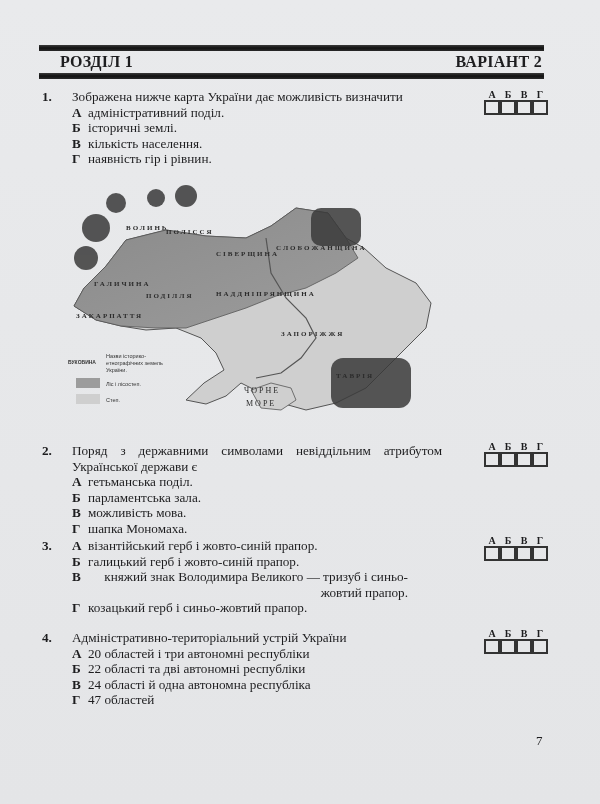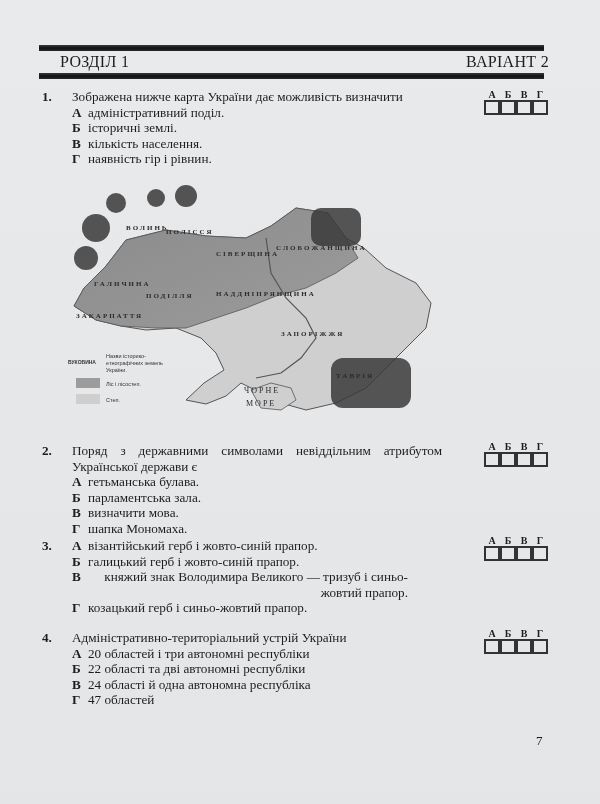--- a/index.html
+++ b/index.html
@@ -7,23 +7,23 @@
     width:600px; height:804px; overflow:hidden;
     background:#e6e7e9;
     font-family:"Liberation Serif","DejaVu Serif",serif;
     color:#1d1d1f;
     position:relative;
   }
   .page { position:absolute; left:0; top:0; width:600px; height:804px; background:linear-gradient(180deg,#e9eaec 0%,#e4e5e7 100%); }
   .rule { position:absolute; left:39px; width:505px; height:6px; background:linear-gradient(180deg,#3a3a3a,#111,#2a2a2a); }
   .rule.top { top:45px; }
   .rule.bottom { top:73px; }
-  .hdr { position:absolute; top:53px; font-weight:normal; font-size:16px; letter-spacing:0.3px; }
+  .hdr { position:absolute; top:53px; font-weight:bold; font-size:16px; letter-spacing:0.3px; }
   .hdr.left { left:60px; }
-  .hdr.right { right:51px; }
+  .hdr.right { right:58px; }
   .q { position:absolute; left:42px; width:400px; font-size:13.2px; line-height:15.5px; }
   .q .num { position:absolute; left:0; top:0; font-weight:bold; }
   .q .stem { margin-left:30px; text-align:justify; }
   .q .opt { margin-left:30px; display:flex; }
   .q .opt .letter { font-weight:bold; width:16px; flex:none; }
   .q .opt .text { flex:1; }
   .ans { position:absolute; left:484px; width:80px; }
   .ans .letters { display:flex; }
   .ans .letters span { width:16px; text-align:center; font-weight:bold; font-size:10px; line-height:10px; }
   .ans .boxes { display:flex; margin-top:0; }
@@ -128,29 +128,29 @@
       <rect x="10" y="216" width="24" height="10" fill="#cfcfcf"></rect>
       <text x="40" y="224">Степ.</text>
     </g>
   </svg>
 
   <div class="q" style="top:443px;">
     <span class="num">2.</span>
     <div class="stem">Поряд з державними символами невіддільним атрибутом Української держави є</div>
     <div class="opt">
         <span class="letter">А</span>
-        <span class="text">гетьманська булава.</span>
+        <span class="text">гетьманська поділ.</span>
       </div>
     <div class="opt">
         <span class="letter">Б</span>
         <span class="text">парламентська зала.</span>
       </div>
     <div class="opt">
         <span class="letter">В</span>
-        <span class="text">визначити мова.</span>
+        <span class="text">можливість мова.</span>
       </div>
     <div class="opt">
         <span class="letter">Г</span>
         <span class="text">шапка Мономаха.</span>
       </div>
   </div>
   <div class="ans" style="top:442px;">
     <div class="letters">
         <span>А</span>
         <span>Б</span>

